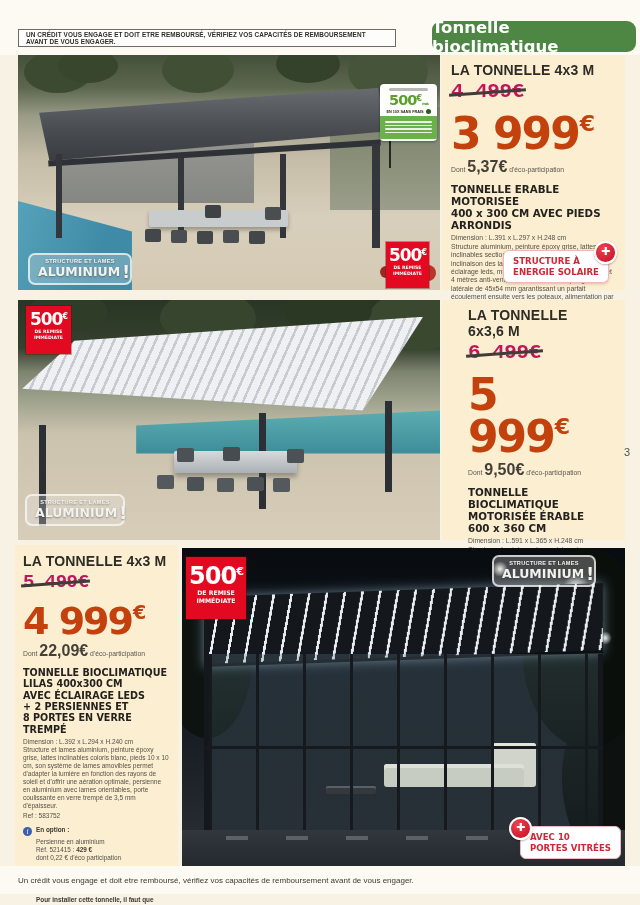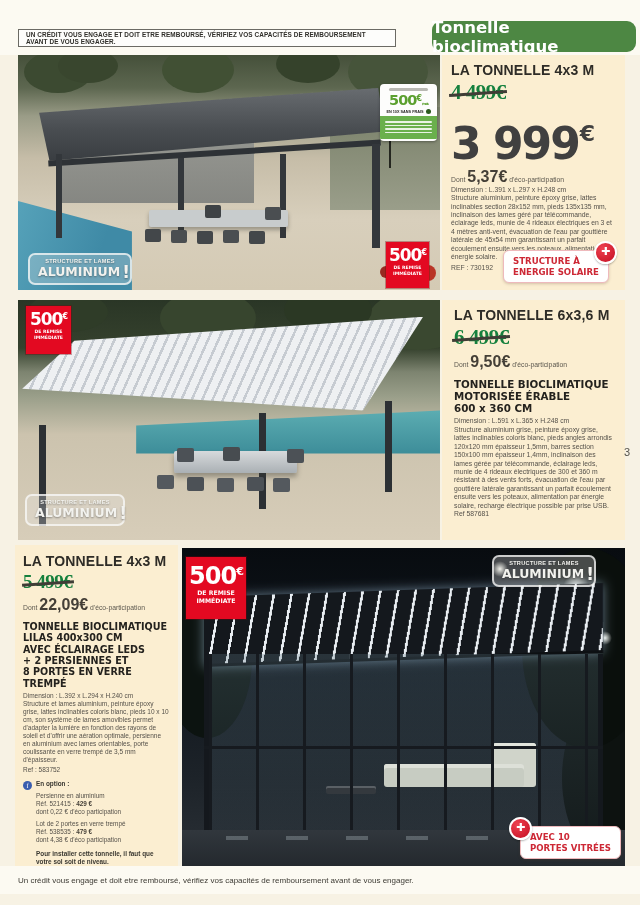--- a/index.html
+++ b/index.html
@@ -15,26 +15,26 @@
                border-radius:9px;display:flex;align-items:center;justify-content:center;
                color:#fff;font-family:"DejaVu Sans",sans-serif;font-weight:bold;font-size:16.5px}
   .bottom-strip{position:absolute;left:0;top:866px;width:640px;height:28px;background:#fcfaf2}
   .bottom-credit{position:absolute;left:18px;top:10px;font-size:8px;color:#3c3a33}
   .page-num{position:absolute;right:10px;top:446px;font-size:11px;color:#55534c}
 
   
   .photo{position:absolute;overflow:hidden;background:#9aa08e}
   .info{position:absolute;background:#fbeed1;box-sizing:border-box}
   .size-label{font-size:14px;font-weight:bold;color:#2e2c27;letter-spacing:.2px}
-  .old-price{display:inline-block;position:relative;font-family:Liberation Serif, serif;
-             font-weight:bold;font-size:21px;color:#15803d;letter-spacing:-.5px;margin-top:2px}
+  .old-price{display:inline-block;position:relative;font-family:Liberation Mono, monospace;
+             font-weight:bold;font-size:21px;color:#be185d;letter-spacing:-.5px;margin-top:2px}
   .old-price::after{content:"";position:absolute;left:-3%;top:48%;width:106%;height:2.6px;
                     background:#3f3d36;transform:rotate(-4deg)}
-  .price{font-family:"DejaVu Sans",sans-serif;font-weight:bold;color:#404040;
-         font-size:44px;line-height:.95;letter-spacing:-2px;margin-top:18px}
+  .price{font-family:"DejaVu Sans",sans-serif;font-weight:bold;color:#c2410c;
+         font-size:44px;line-height:.95;letter-spacing:-2px;margin-top:10px}
   .price .cur{font-size:22px;vertical-align:18px;letter-spacing:0;margin-left:1px}
   .eco{font-size:6.8px;color:#5c584f;margin-top:3px}
   .eco b{font-size:16px;color:#443f37}
   .ptitle{font-family:"DejaVu Sans",sans-serif;font-weight:bold;font-size:10.3px;
           line-height:1.18;color:#24221e;margin:7px 0 3px 0}
   .desc{font-size:6.8px;line-height:1.24;color:#55514a;margin:0}
   .ref{font-size:6.8px;color:#55514a;margin-top:2px}
   .pre{white-space:pre-line}
 
   
@@ -235,20 +235,23 @@
         <div class="b500-l">DE REMISE</div>
         <div class="b500-l">IMMÉDIATE</div>
       </div>
     </div>
 
     <aside class="info" style="left:442px;top:55px;width:183px;height:235px;padding:7px 9px">
       <div class="size-label">LA TONNELLE 4x3 M</div>
       <div class="old-price">4 499€</div>
       <div class="price"><span>3 999</span><span class="cur">€</span></div>
       <div class="eco"><span>Dont</span> <b>5,37€</b> <span>d'éco-participation</span></div>
+      <h3 class="ptitle pre">TONNELLE ERABLE MOTORISEE
+400 x 300 CM AVEC PIEDS
+ARRONDIS</h3>
       <p class="desc pre">Dimension : L.391 x L.297 x H.248 cm
 Structure aluminium, peinture époxy grise, lattes inclinables section 28x152 mm, pieds 135x135 mm, inclinaison des lames géré par télécommande, éclairage leds, munie de 4 rideaux électriques en 3 et 4 mètres anti-vent, évacuation de l'eau par gouttière latérale de 45x54 mm garantissant un parfait écoulement ensuite vers les poteaux, alimentation par énergie solaire.</p>
       <div class="ref">REF : 730192</div>
       <div class="pill solar" style="right:16px;bottom:7px">
         <span class="plus">✚</span>
         <div>STRUCTURE À</div>
         <div>ENERGIE SOLAIRE</div>
       </div>
     </aside>
   </section>
@@ -272,36 +275,38 @@
         <div class="b500-l">DE REMISE</div>
         <div class="b500-l">IMMÉDIATE</div>
       </div>
 
       <div class="alu" style="left:7px;top:194px;width:100px">
         <div class="alu-l1">STRUCTURE ET LAMES</div>
         <div class="alu-l2"><span>ALUMINIUM</span><span class="bang">!</span></div>
       </div>
     </div>
 
-    <aside class="info" style="left:442px;top:300px;width:183px;height:240px;padding:7px 12px">
+    <aside class="info" style="left:442px;top:300px;width:183px;height:240px;padding:7px 26px">
       <div class="size-label">LA TONNELLE 6x3,6 M</div>
       <div class="old-price">6 499€</div>
+      <div class="price"><span>5 999</span><span class="cur">€</span></div>
       <div class="eco"><span>Dont</span> <b>9,50€</b> <span>d'éco-participation</span></div>
       <h3 class="ptitle pre">TONNELLE BIOCLIMATIQUE
 MOTORISÉE ÉRABLE
 600 x 360 CM</h3>
       <p class="desc pre">Dimension : L.591 x L.365 x H.248 cm
 Structure aluminium grise, peinture époxy grise, lattes inclinables coloris blanc, pieds angles arrondis 120x120 mm épaisseur 1,5mm, barres section 150x100 mm épaisseur 1,4mm, inclinaison des lames gérée par télécommande, éclairage leds, munie de 4 rideaux électriques de 300 et 360 m résistant à des vents forts, évacuation de l'eau par gouttière latérale garantissant un parfait écoulement ensuite vers les poteaux, alimentation par énergie solaire, recharge électrique possible par prise USB. Ref 587681</p>
     </aside>
   </section>
 
   <section>
     <aside class="info" style="left:15px;top:545px;width:163px;height:325px;padding:8px 8px">
       <div class="size-label">LA TONNELLE 4x3 M</div>
       <div class="old-price" style="font-size:19px">5 499€</div>
+      <div class="price" style="font-size:38px"><span>4 999</span><span class="cur" style="font-size:19px;vertical-align:15px">€</span></div>
       <div class="eco"><span>Dont</span> <b>22,09€</b> <span>d'éco-participation</span></div>
       <h3 class="ptitle pre" style="font-size:9.6px">TONNELLE BIOCLIMATIQUE
 LILAS 400x300 CM
 AVEC ÉCLAIRAGE LEDS
 + 2 PERSIENNES ET
 8 PORTES EN VERRE TREMPÉ</h3>
       <p class="desc pre" style="font-size:6.5px">Dimension : L.392 x L.294 x H.240 cm
 Structure et lames aluminium, peinture époxy grise, lattes inclinables coloris blanc, pieds 10 x 10 cm, son système de lames amovibles permet d'adapter la lumière en fonction des rayons de soleil et d'offrir une aération optimale, persienne en aluminium avec lames orientables, porte coulissante en verre trempé de 3,5 mm d'épaisseur.</p>
       <div class="ref" style="font-size:6.5px">Ref : 583752</div>
 

